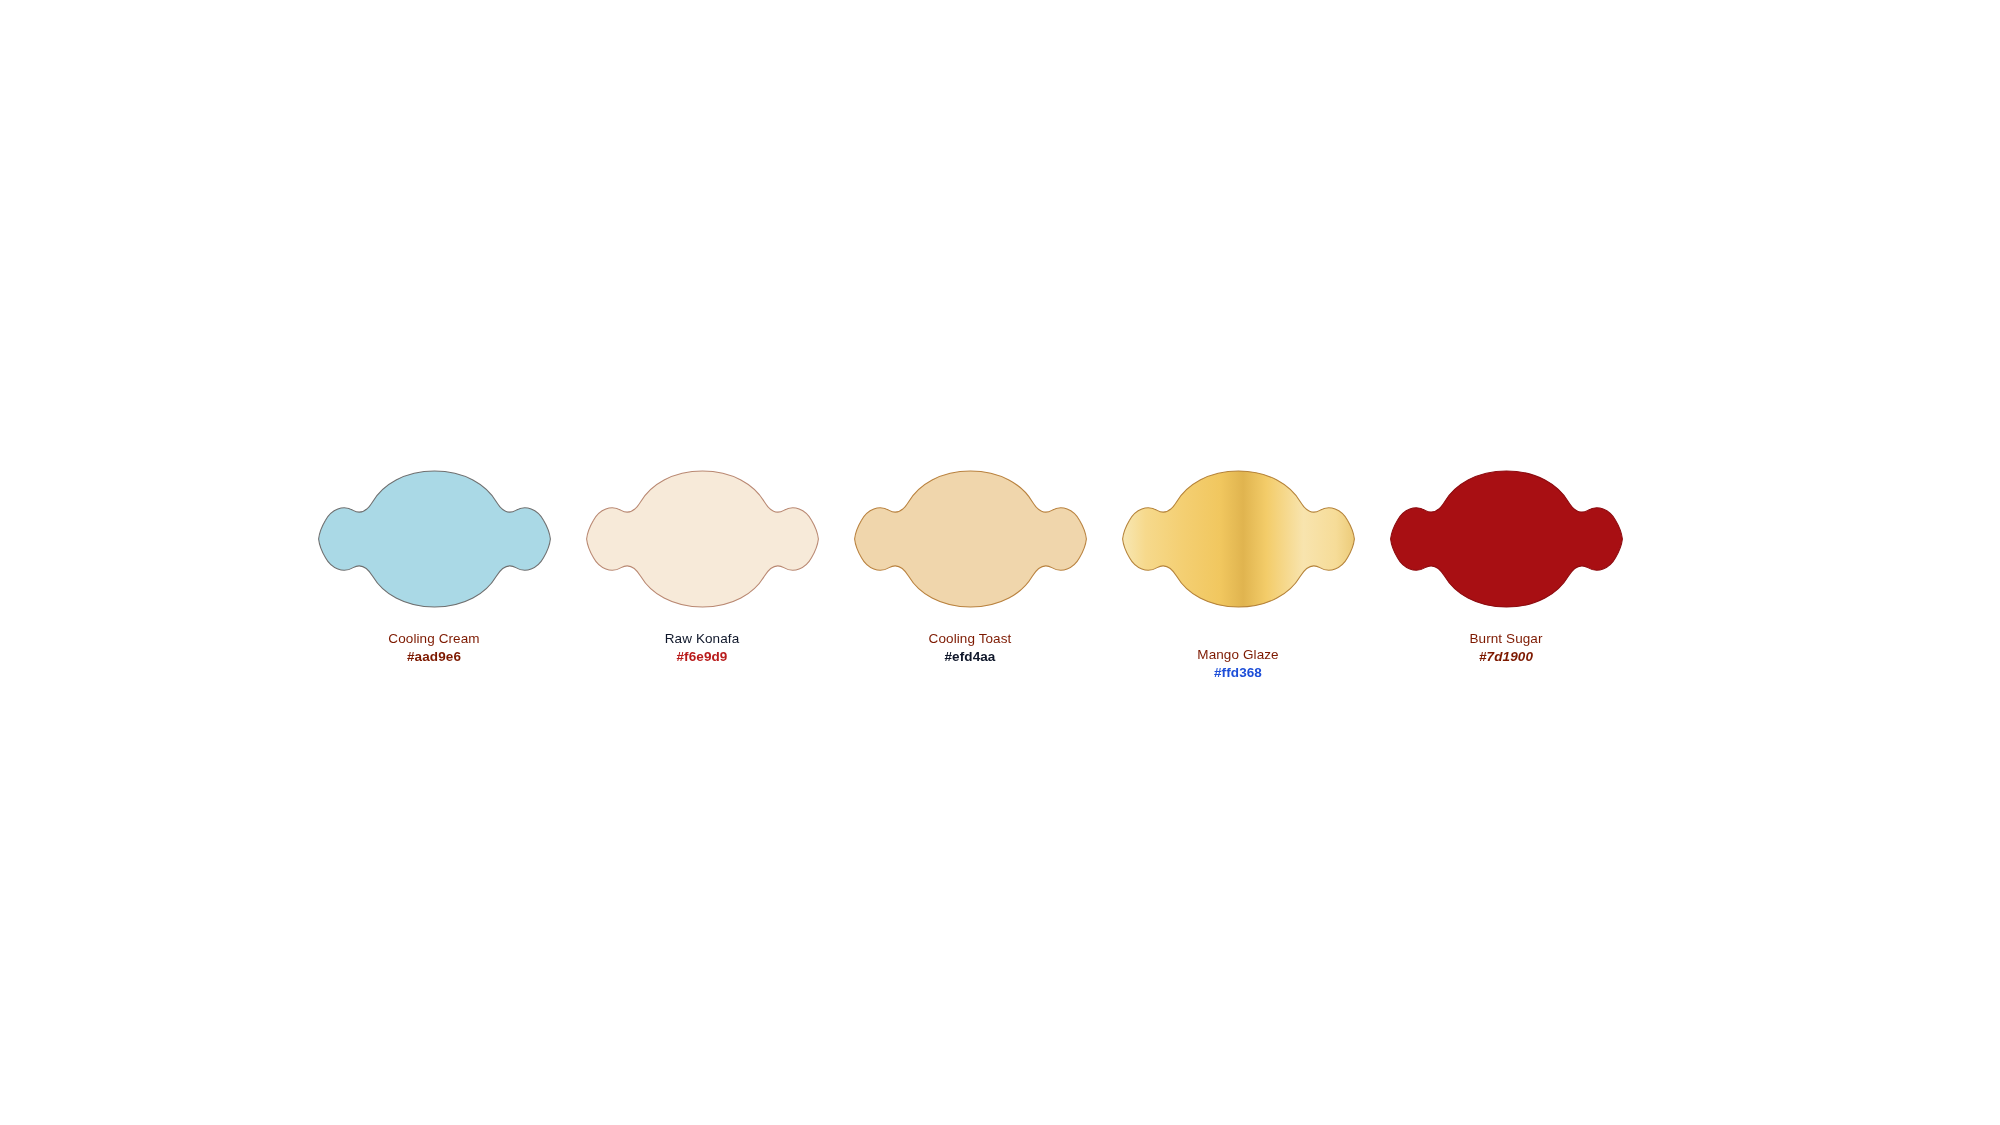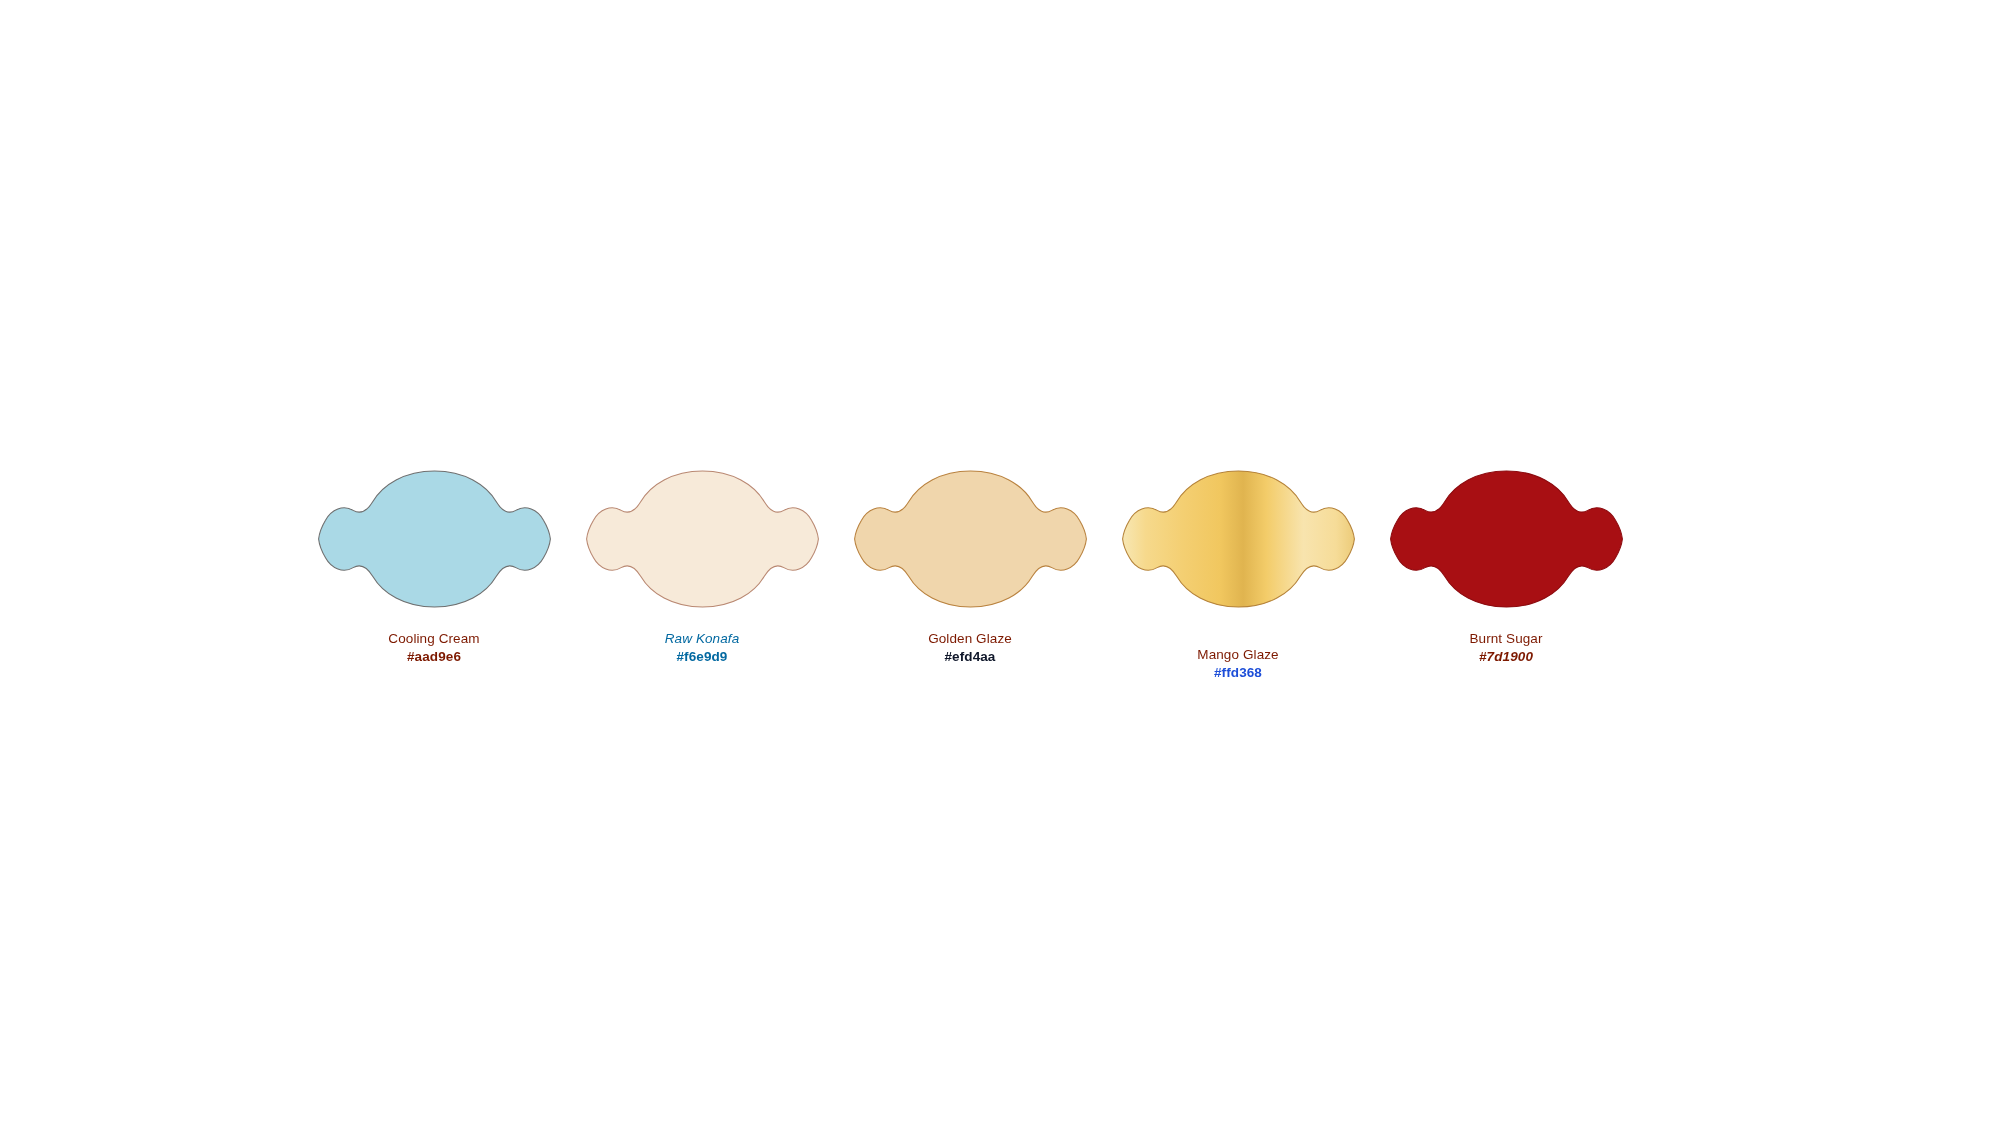--- a/index.html
+++ b/index.html
@@ -95,32 +95,32 @@
           <span class="swatch-hex" style="color: rgb(125, 25, 0);">#aad9e6</span>
         </div>
       </div>
       <div class="swatch-cell">
         <div class="swatch-shape-wrap">
           <svg viewBox="-1 -1 237 146">
             <path d="M 117.5 3 C 148 3 170 17 180 34 C 186 44 193 47 200 43 C 210 37 222 42 228 53 C 234 63 235 72 235 72 C 235 72 234 81 228 91 C 222 102 210 107 200 101 C 193 97 186 100 180 110 C 170 127 148 141 117.5 141 C 87 141 65 127 55 110 C 49 100 42 97 35 101 C 25 107 13 102 7 91 C 1 81 0 72 0 72 C 0 72 1 63 7 53 C 13 42 25 37 35 43 C 42 47 49 44 55 34 C 65 17 87 3 117.5 3 Z" fill="#f7ead9" stroke="#b98872" stroke-width="1.1"></path>
           </svg>
         </div>
         <div class="swatch-caption">
-          <span class="swatch-name" style="color: #0369a1; font-style: italic;">Raw Konafa</span>
-          <span class="swatch-hex" style="color: #0369a1;">#f6e9d9</span>
+          <span class="swatch-name" style="color: #0f172a;">Raw Konafa</span>
+          <span class="swatch-hex" style="color: #b91c1c;">#f6e9d9</span>
         </div>
       </div>
       <div class="swatch-cell">
         <div class="swatch-shape-wrap">
           <svg viewBox="-1 -1 237 146">
             <path d="M 117.5 3 C 148 3 170 17 180 34 C 186 44 193 47 200 43 C 210 37 222 42 228 53 C 234 63 235 72 235 72 C 235 72 234 81 228 91 C 222 102 210 107 200 101 C 193 97 186 100 180 110 C 170 127 148 141 117.5 141 C 87 141 65 127 55 110 C 49 100 42 97 35 101 C 25 107 13 102 7 91 C 1 81 0 72 0 72 C 0 72 1 63 7 53 C 13 42 25 37 35 43 C 42 47 49 44 55 34 C 65 17 87 3 117.5 3 Z" fill="#f0d6ac" stroke="#b9823f" stroke-width="1.1"></path>
           </svg>
         </div>
         <div class="swatch-caption">
-          <span class="swatch-name" style="color: rgb(125, 25, 0);">Golden Glaze</span>
+          <span class="swatch-name" style="color: rgb(125, 25, 0);">Cooling Toast</span>
           <span class="swatch-hex" style="color: #0f172a;">#efd4aa</span>
         </div>
       </div>
       <div class="swatch-cell">
         <div class="swatch-shape-wrap">
           <svg viewBox="-1 -1 237 146">
             <defs>
               <linearGradient id="grad-3" x1="0%" y1="0%" x2="100%" y2="0%">
                 <stop offset="0%" stop-color="#f7e7b4"></stop>
                 <stop offset="10%" stop-color="#f6d98c"></stop>

